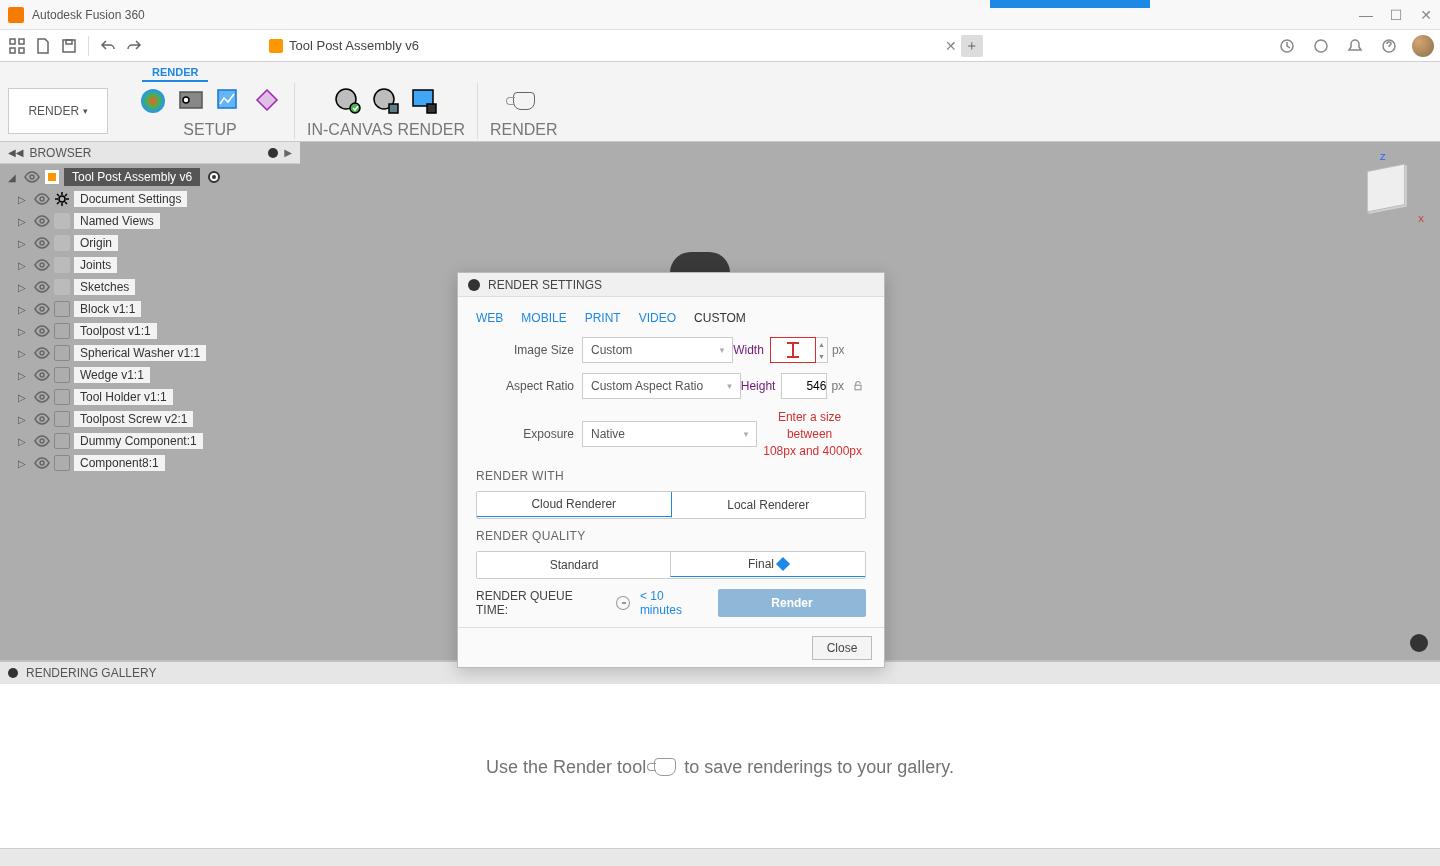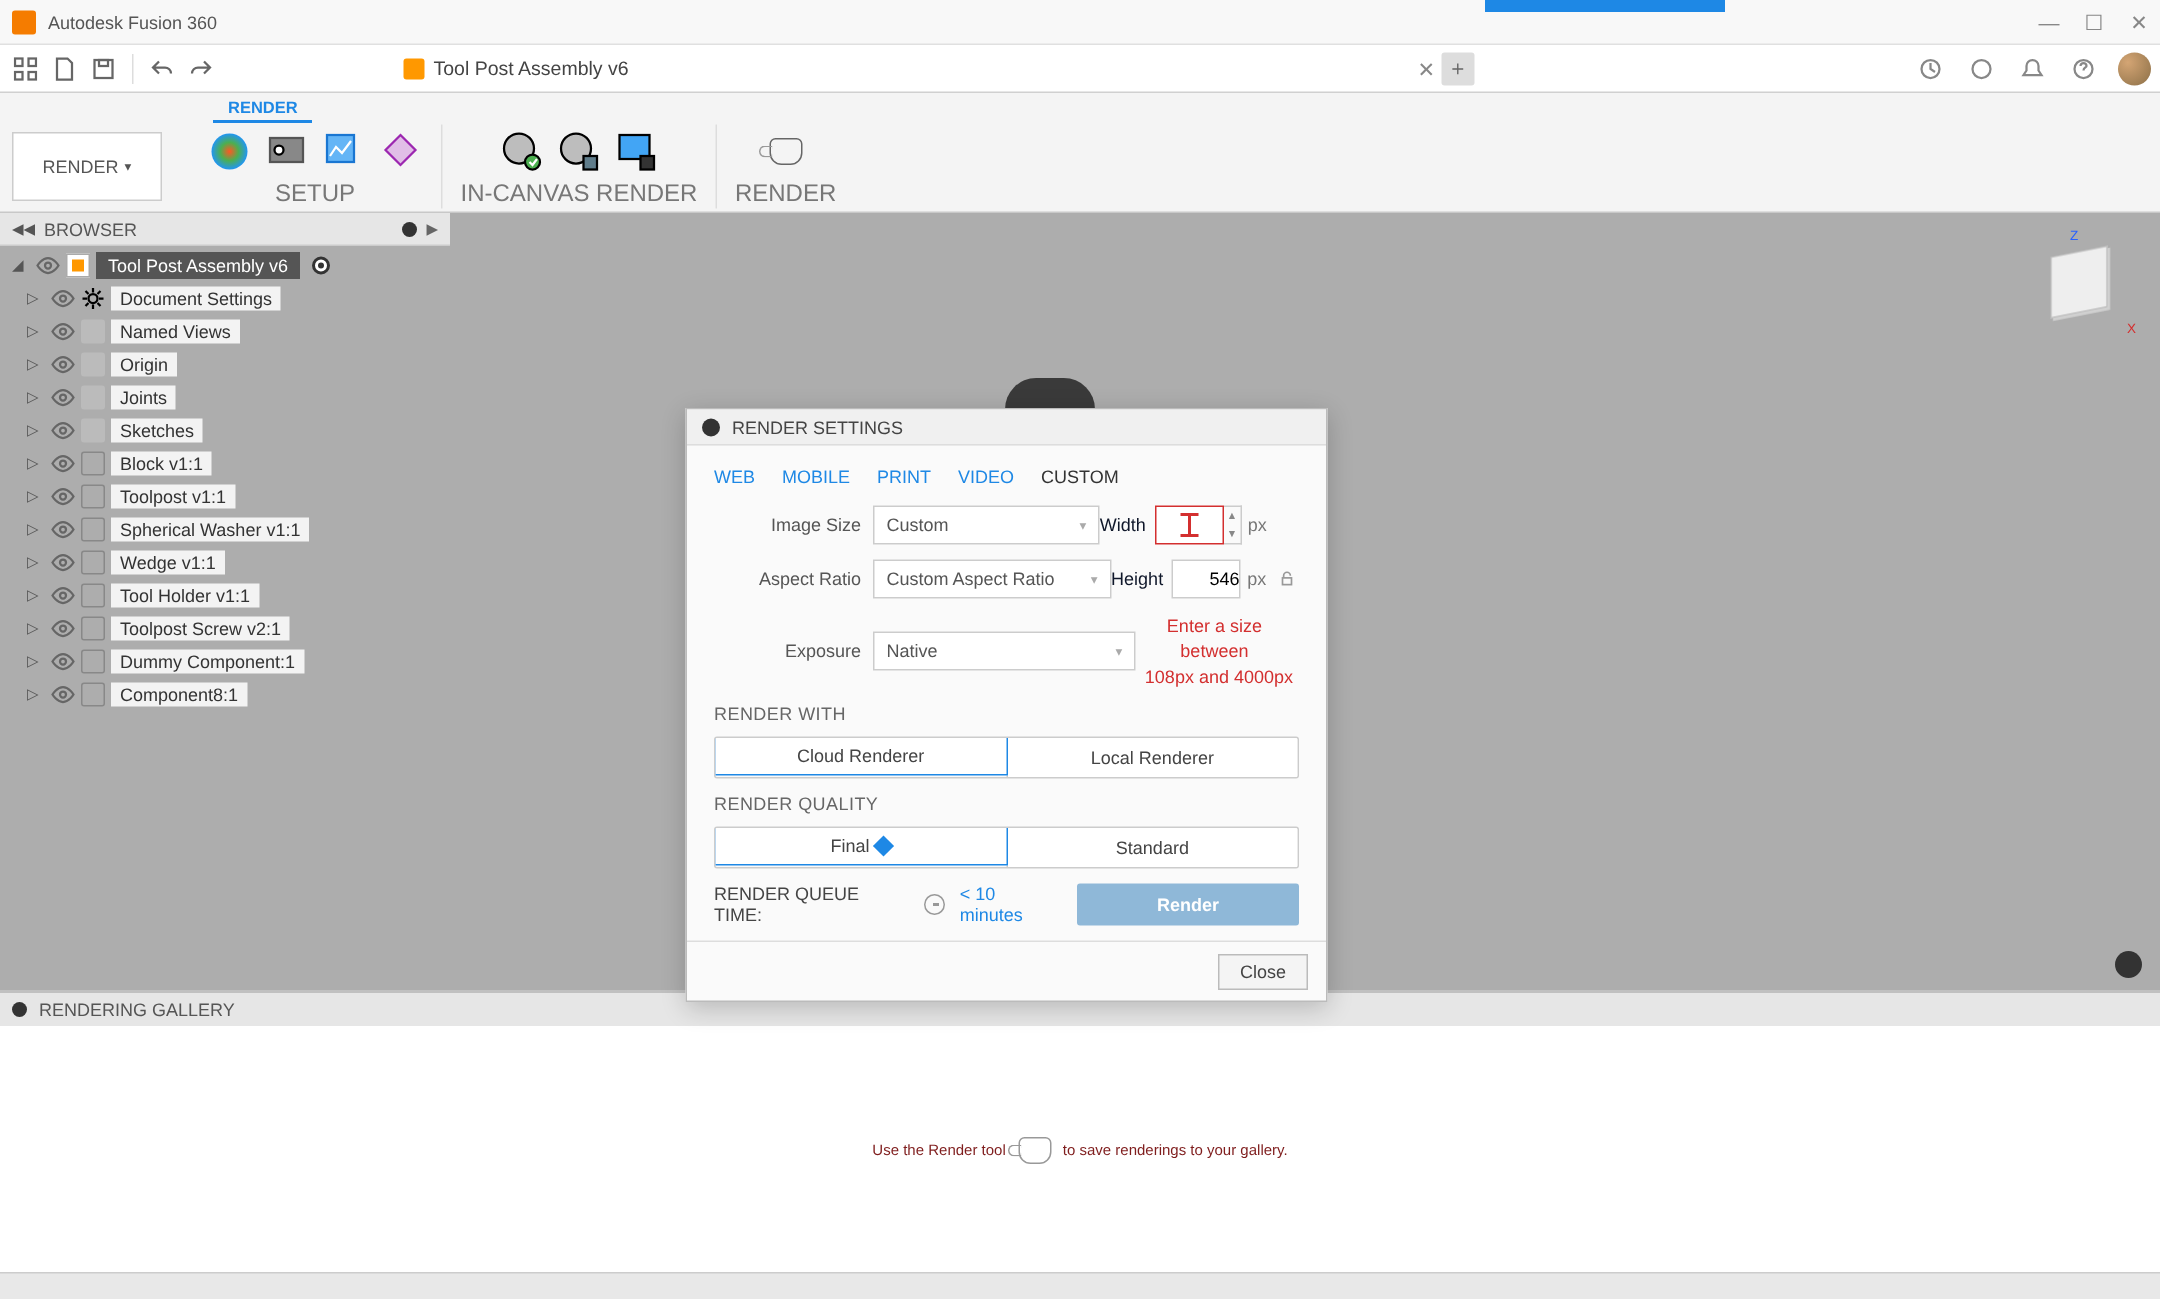--- a/index.html
+++ b/index.html
@@ -77,21 +77,21 @@
 .dlg-body { padding: 14px 18px 10px; }
 .tabs { display: flex; gap: 18px; margin-bottom: 12px; }
 .tabs span { font-size: 12px; cursor: pointer; color: #1e88e5; }
 .tabs span.active { color: #333; }
 .form-row { display: flex; align-items: center; margin-bottom: 10px; }
 .form-left { width: 300px; display: flex; align-items: center; }
 .form-left label { width: 98px; text-align: right; margin-right: 8px; color: #555; }
 .form-left .sel { flex: 1; height: 26px; border: 1px solid #ccc; background: #fff; padding: 0 8px; display: flex; align-items: center; justify-content: space-between; color: #555; }
 .form-left .sel::after { content: "▾"; color: #aaa; font-size: 9px; }
 .form-right { display: flex; align-items: center; margin-left: auto; }
-.form-right label { margin-right: 6px; color: #0f172a; }
+.form-right label { margin-right: 6px; color: #701a75; }
 .form-right .num { width: 46px; height: 26px; border: 1px solid #ccc; background: #fff; text-align: right; font-size: 12px; }
 .form-right .num.err { border: 1.5px solid #d32f2f; position: relative; }
 .form-right .num.err .cursor-ico { position: absolute; inset: 0; display: flex; align-items: center; justify-content: center; }
 .form-right .num.err .cursor-ico::before { content: ""; width: 2px; height: 14px; background: #d32f2f; }
 .form-right .num.err .cursor-ico::after { content: ""; position: absolute; width: 12px; height: 2px; top: 4px; left: 50%; transform: translateX(-50%); background: #d32f2f; box-shadow: 0 14px 0 #d32f2f; }
 .form-right .spinner { width: 12px; display: flex; flex-direction: column; border: 1px solid #ccc; border-left: none; height: 26px; }
 .form-right .spinner span { flex: 1; font-size: 7px; display: flex; align-items: center; justify-content: center; color: #888; cursor: pointer; }
 .form-right .unit { margin-left: 4px; color: #777; }
 .lock-col { width: 18px; margin-left: 6px; height: 26px; display: flex; align-items: center; justify-content: center; color: #999; }
 .err-msg { text-align: center; color: #d32f2f; font-size: 12px; line-height: 1.4; padding-right: 4px; }
@@ -109,21 +109,21 @@
 .dlg-footer { border-top: 1px solid #ddd; height: 40px; display: flex; align-items: center; justify-content: flex-end; padding: 0 12px; }
 .dlg-footer .close-btn { width: 60px; height: 24px; border: 1px solid #bbb; background: #f4f4f4; display: flex; align-items: center; justify-content: center; cursor: pointer; }
 
 
 .fb-bubble { position: absolute; right: 12px; bottom: 8px; width: 18px; height: 18px; background: #333; border-radius: 50%; }
 
 
 .gallery { height: 188px; background: #fff; border-top: 2px solid #c0c0c0; }
 .gallery-hdr { height: 22px; background: #e6e6e6; display: flex; align-items: center; padding: 0 8px; color: #555; font-size: 12px; }
 .gallery-hdr .min-ico { width: 10px; height: 10px; background: #333; border-radius: 50%; margin-right: 8px; }
-.gallery-body { height: 166px; display: flex; align-items: center; justify-content: center; color: #7f1d1d; font-size: 10px; gap: 8px; }
+.gallery-body { height: 166px; display: flex; align-items: center; justify-content: center; color: #737373; font-size: 18px; gap: 8px; }
 .teapot { width: 22px; height: 18px; border: 1.5px solid #999; border-radius: 4px 4px 8px 8px; position: relative; }
 .teapot::before { content: ""; position: absolute; left: -8px; top: 4px; width: 8px; height: 6px; border: 1.5px solid #999; border-right: none; border-radius: 4px 0 0 4px; }
 
 
 .bottom-bar { height: 18px; background: #e8e8e8; border-top: 1px solid #ccc; }
 
 
 svg { stroke: currentColor; fill: none; stroke-width: 1.5; }
 </style>
 </head>
@@ -542,26 +542,26 @@
         <div class="opt sel">
             <span>Cloud Renderer</span>
           </div>
         <div class="opt">
             <span>Local Renderer</span>
           </div>
       </div>
 
       <div class="sec-hdr">RENDER QUALITY</div>
       <div class="seg">
+        <div class="opt">
+            <span>Standard</span>
+          </div>
         <div class="opt sel">
             <span>Final</span>
             <span class="diamond"></span>
-          </div>
-        <div class="opt">
-            <span>Standard</span>
           </div>
       </div>
 
       <div class="queue-row">
         <span>RENDER QUEUE TIME:</span>
         <span class="clock"></span>
         <span class="time">&lt; 10 minutes</span>
         <div class="render-btn">
             <span>Render</span>
           </div>

